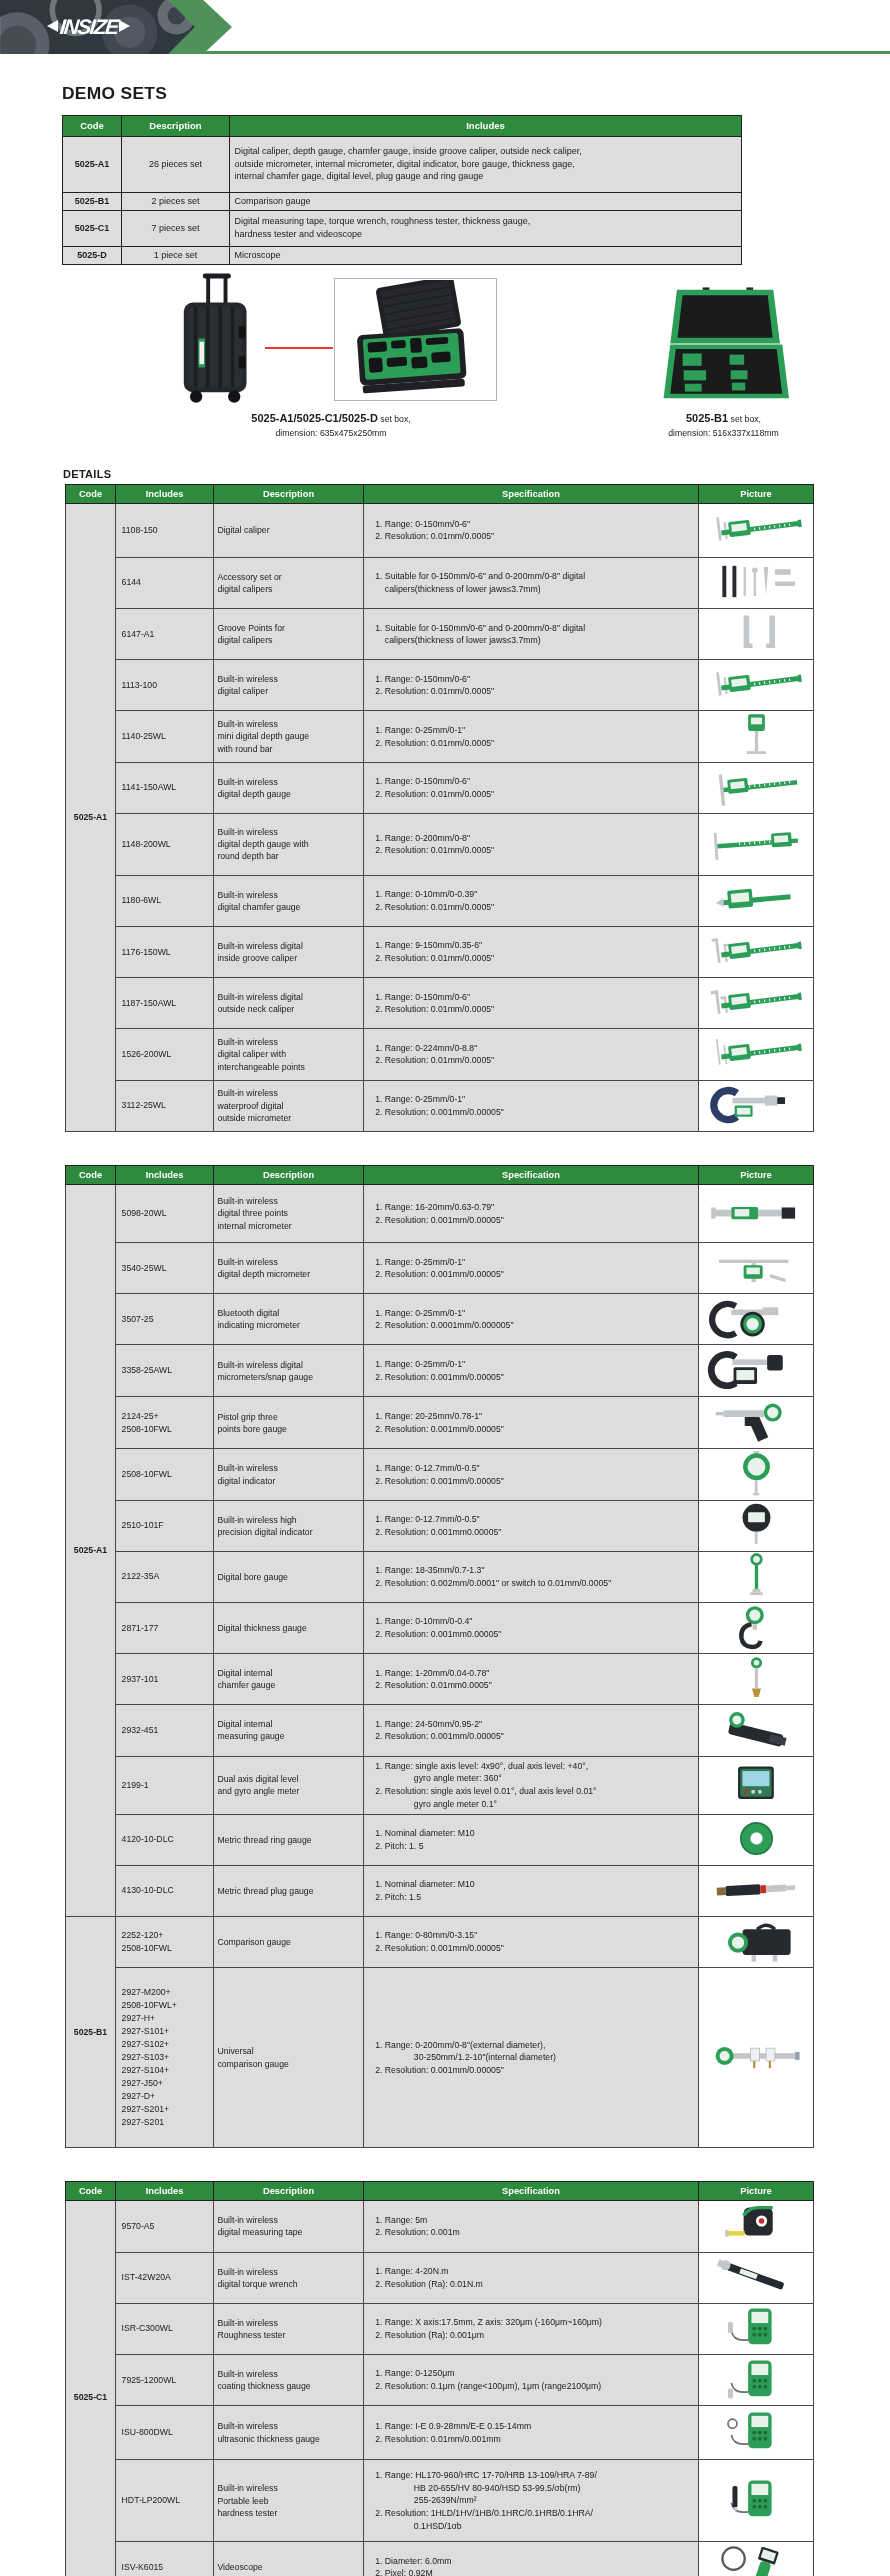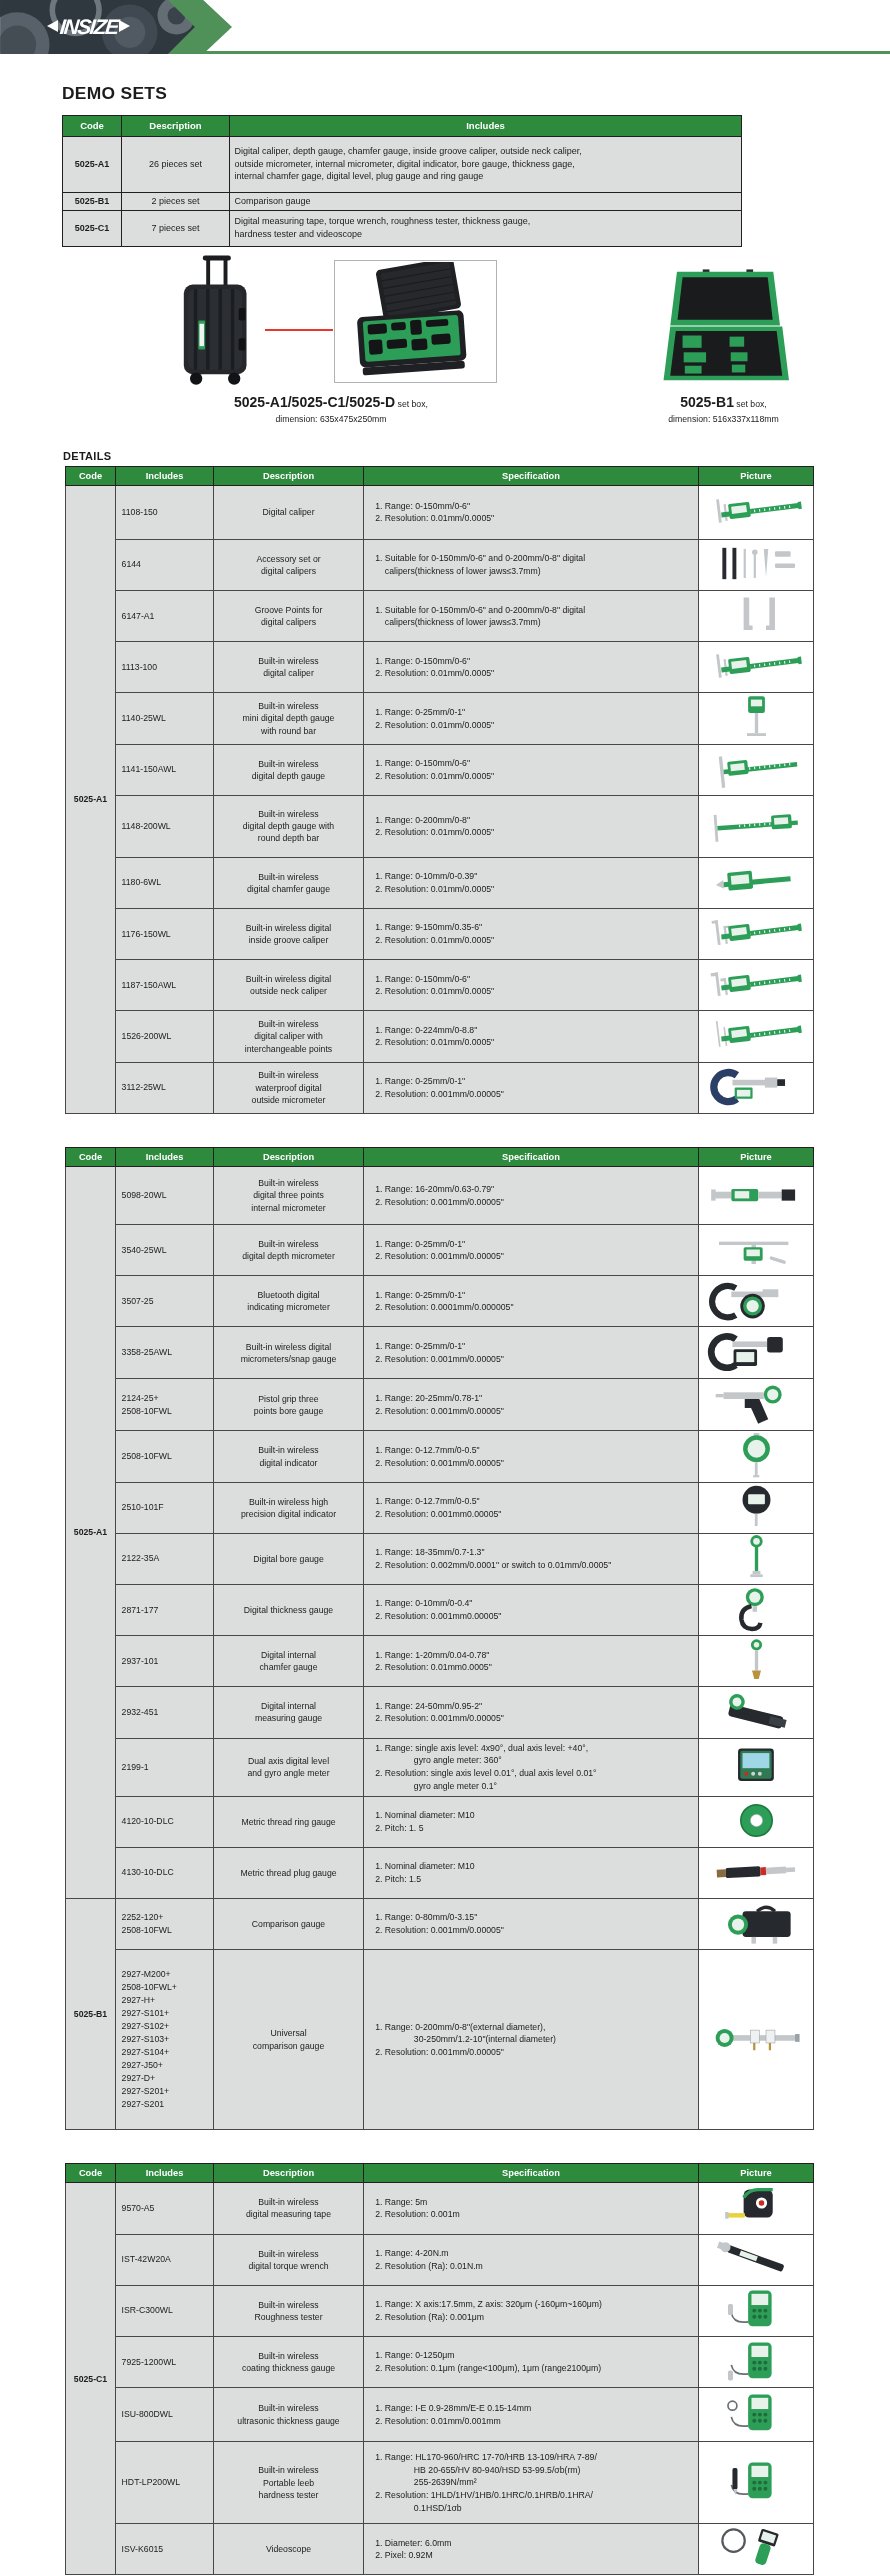--- a/index.html
+++ b/index.html
@@ -32,34 +32,34 @@
   .sum th{background:var(--header_green);color:#fff;font-size:9.5px;height:17.4px;border:0.6px solid var(--border_dark);font-weight:bold;}
   .sum td{background:var(--row_gray);border:0.6px solid var(--border_dark);font-size:9px;padding:1.7px 4.5px;vertical-align:middle;}
   .sum td.code{font-weight:bold;text-align:center;}
   .sum td.desc{text-align:center;}
   .sum td.inc{white-space:pre-line;line-height:1.4;}
   .det{margin-left:65px;width:749px;border:1.1px solid var(--border_dark);}
   .det th{background:var(--header_green);color:#fff;font-size:9.3px;height:16.3px;border:0.6px solid var(--border_dark);font-weight:bold;}
   .det td{border:0.6px solid #4a4647;background:var(--row_gray);font-size:8.7px;vertical-align:middle;}
   .det td.codecell{font-weight:bold;text-align:center;padding:0 1.1px;}
   .det td.inc{font-weight:normal;padding-left:5.6px;white-space:pre-line;line-height:1.5;}
-  .det td.desc{text-align:center;white-space:pre-line;line-height:1.4;padding:1.1px 3.4px;}
+  .det td.desc{text-align:left;white-space:pre-line;line-height:1.4;padding:1.1px 3.4px;}
   .det td.spec{padding-left:11.2px;white-space:pre-wrap;line-height:1.45;}
   .det td.pic{background:#fff;text-align:center;padding:0.6px;}
   .det tr.gsep td{border-top:1.7px solid var(--border_dark);}
   .tablegap{height:33px;}
   
   .boxes{position:relative;height:172px;margin-top:5.6px;}
   .trolley{position:absolute;left:167px;top:2.2px;}
   .frame{position:absolute;left:334px;top:7.9px;width:161px;height:121px;border:0.6px solid #b0b3b6;background:#fff;
          display:flex;align-items:center;justify-content:center;}
   .redline{position:absolute;left:265px;top:77px;width:68px;height:1.7px;background:var(--red_line);}
   .greencase{position:absolute;left:640px;top:15.7px;}
   .cap{position:absolute;text-align:center;font-size:8.7px;line-height:1.4;}
-  .cap b{font-size:14px;}
+  .cap b{font-size:11px;}
   .cap-left{left:157px;top:141px;width:348px;}
   .cap-right{left:603px;top:141px;width:241px;}
 </style>
 </head>
 <body>
 
 <div class="banner">
   <div class="banner-photo">
     <svg width="197" height="54" viewBox="0 0 352 97">
       <rect width="352" height="97" fill="#39414a"></rect>
@@ -108,20 +108,25 @@
       <tr style="height:18px">
         <td class="code">5025-B1</td>
         <td class="desc">2 pieces set</td>
         <td class="inc">Comparison gauge</td>
       </tr>
       <tr style="height:36px">
         <td class="code">5025-C1</td>
         <td class="desc">7 pieces set</td>
         <td class="inc">Digital measuring tape, torque wrench, roughness tester, thickness gauge,
 hardness tester and videoscope</td>
+      </tr>
+      <tr style="height:18px">
+        <td class="code">5025-D</td>
+        <td class="desc">1 piece set</td>
+        <td class="inc">Microscope</td>
       </tr>
     </tbody>
   </table>
 
 <div class="boxes">
   <div class="trolley">
     <svg width="98" height="135" viewBox="0 0 175 240">
       <rect x="64" y="2" width="50" height="9" rx="4" fill="#1b1d20"></rect>
       <rect x="70" y="9" width="7" height="52" fill="#1b1d20"></rect>
       <rect x="101" y="9" width="7" height="52" fill="#1b1d20"></rect>

